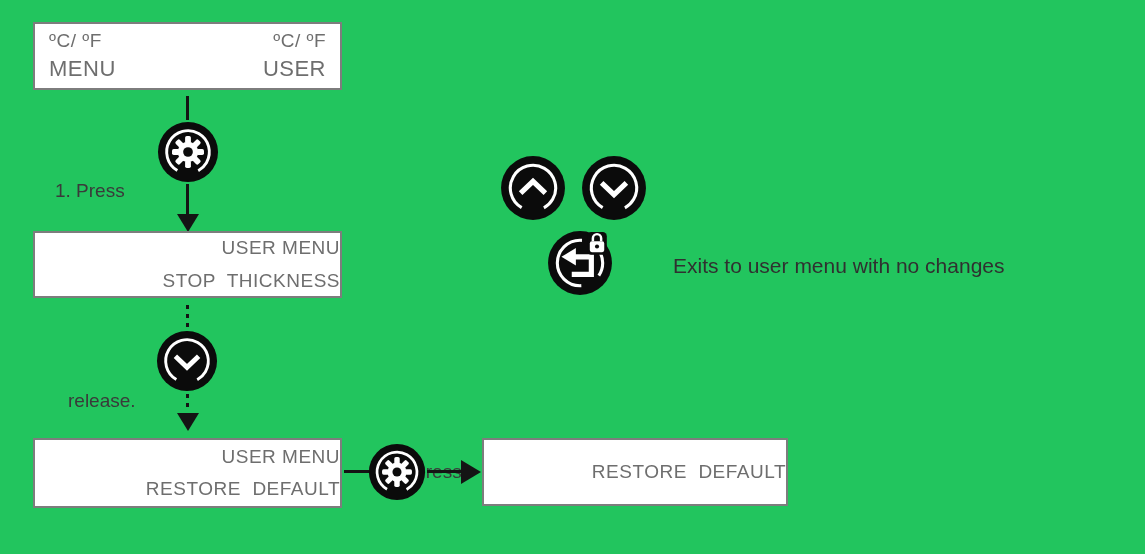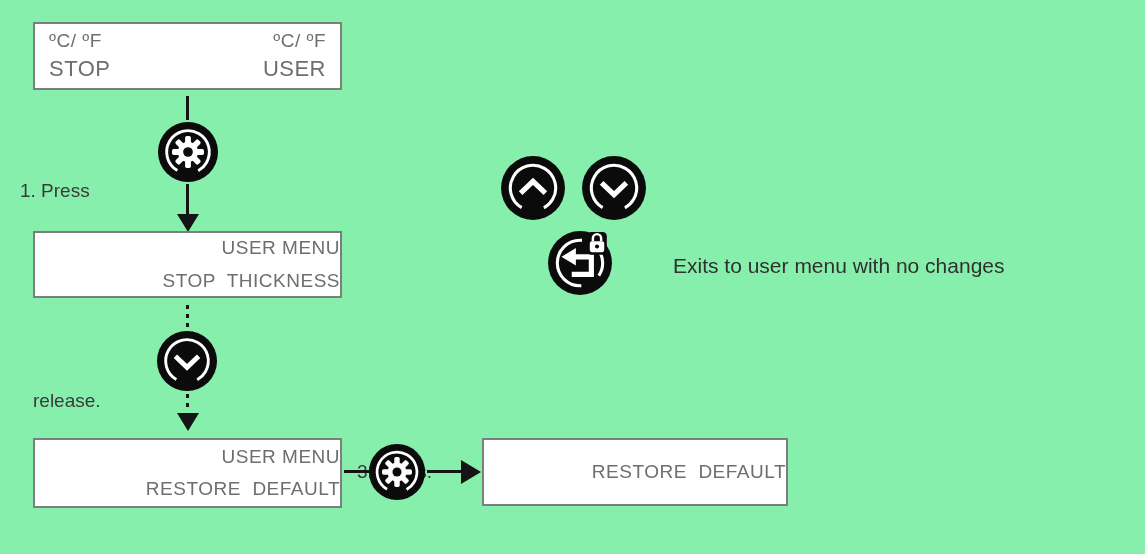--- a/index.html
+++ b/index.html
@@ -1,21 +1,21 @@
 <!DOCTYPE html>
 <html><head>
 <meta charset="utf-8">
 <style>
   * { margin: 0; padding: 0; box-sizing: border-box; }
   html, body { background: #ffffff; }
   .canvas {
     position: relative;
     width: 1145px;
     height: 554px;
-    background: #86efac;
+    background: #22c55e;
     font-family: "Liberation Sans", sans-serif;
     overflow: hidden;
   }
 
   
   .display {
     position: absolute;
     background: #ffffff;
     border: 2px solid #7d7d7d;
     color: #6e6e6e;
@@ -46,20 +46,21 @@
   #box-menu-restore { left: 33px; top: 438px; width: 309px; height: 70px; }
   #box-confirm { left: 482px; top: 438px; width: 306px; height: 68px; }
 
   
   .step-label {
     position: absolute;
     color: #3a3a3a;
     font-size: 19px;
     line-height: 1.35;
     white-space: pre;
+    margin-left: 35px;
   }
   #step1 { left: 20px; top: 127px; }
   #step2 { left: 18px; top: 337px; }
   #step3 { left: 357px; top: 408px; }
   .step-label .indent { padding-left: 15px; }
 
   
   .btn { position: absolute; }
   .btn svg { display: block; width: 100%; height: 100%; }
   #gear1 { left: 157px; top: 121px; width: 62px; height: 62px; }
@@ -112,21 +113,21 @@
 <body>
 
 <div class="canvas">
 
   <div class="display" id="box-initial">
     <div class="disp-row temps">
       <span>ºC/ ºF</span>
       <span>ºC/ ºF</span>
     </div>
     <div class="disp-row modes">
-      <span>STOP</span>
+      <span>MENU</span>
       <span>USER</span>
     </div>
   </div>
 
   <div class="vline" id="line-box1-gear"></div>
 
   <div class="step-label" id="step1">
     <div>1. Press</div>
     <div class="indent">and hold.</div>
   </div>

